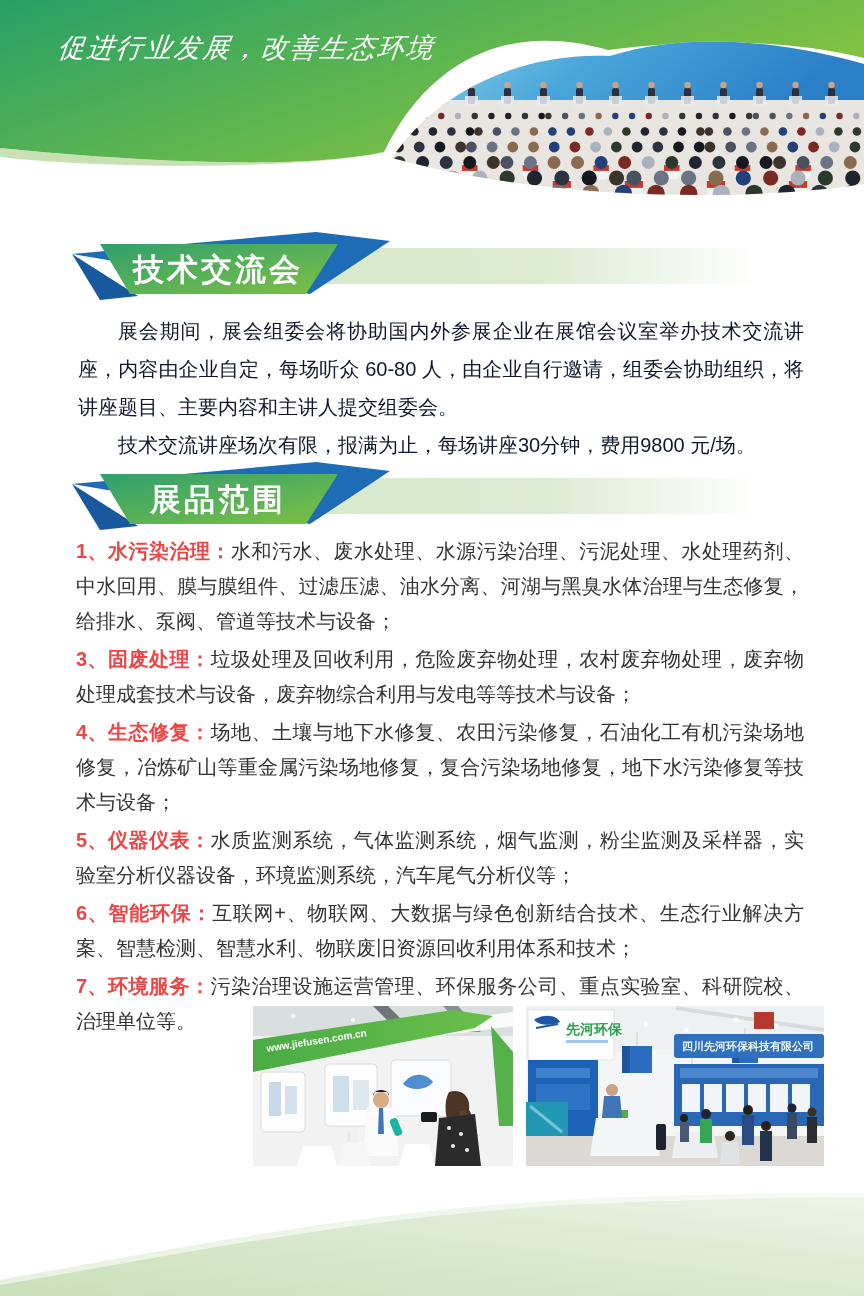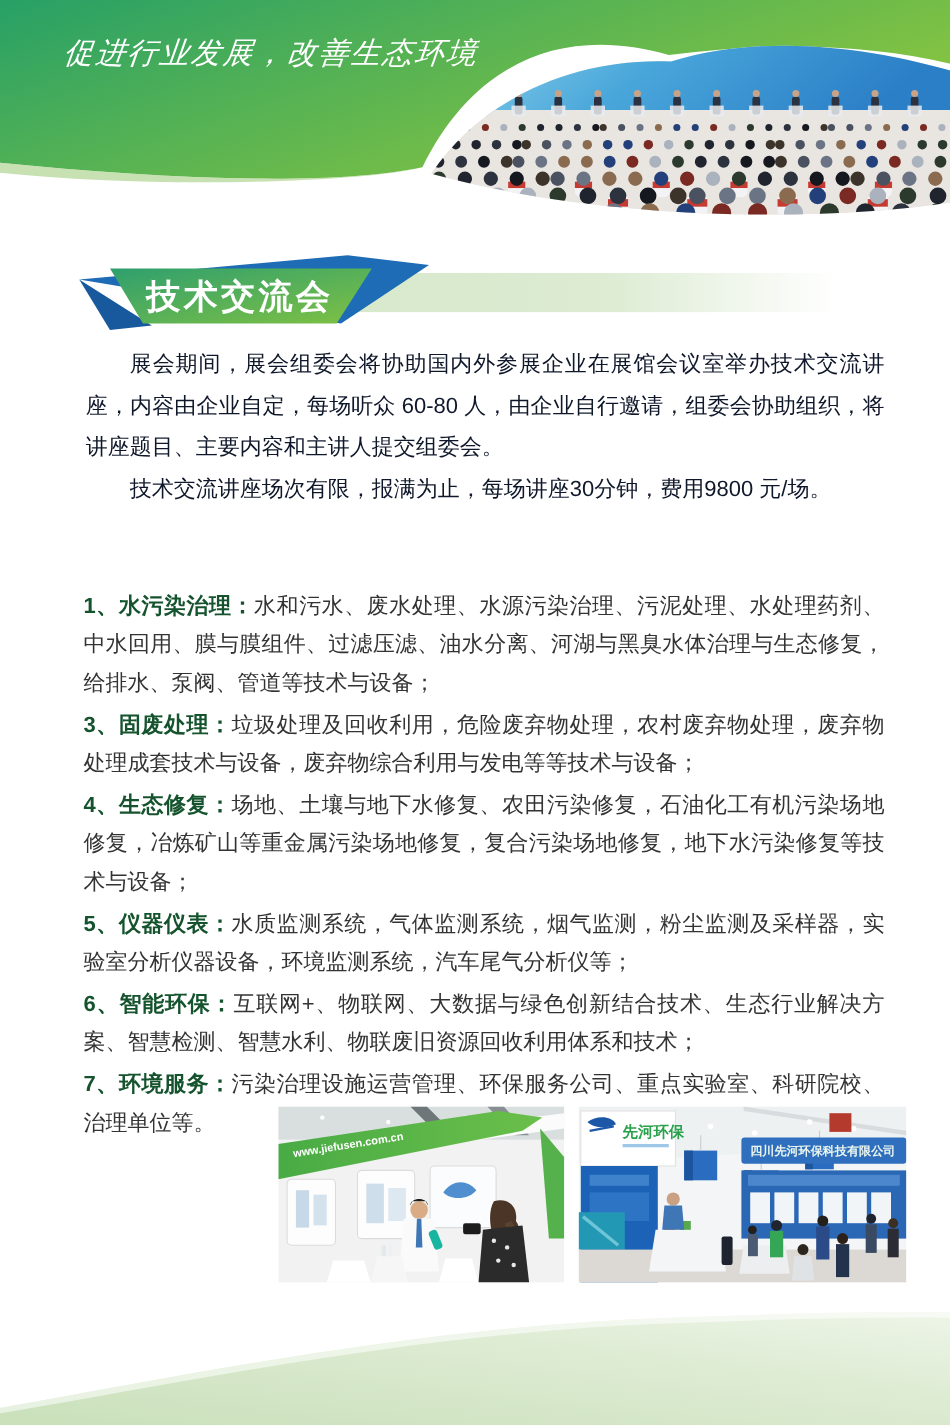--- a/index.html
+++ b/index.html
@@ -20,21 +20,21 @@
   .banner-title{font-size:31px;font-weight:bold;fill:#ffffff;letter-spacing:3px;}
 
   
   .tech-text{position:absolute;top:312px;left:78px;width:726px;color:#0f172a;
              font-size:20px;line-height:38px;text-align:justify;}
   .tech-text p{margin:0;text-indent:2em;}
 
   .scope-list{position:absolute;top:534px;left:76px;width:728px;color:#333333;
               font-size:20px;line-height:35px;text-align:justify;}
   .scope-item{margin:0 0 3px 0;}
-  .scope-label{color:#14532d;font-weight:bold;}
+  .scope-label{color:#ef4444;font-weight:bold;}
 
   
   .photos{position:absolute;top:1006px;left:253px;display:flex;gap:13px;}
   .photo{display:block;}
 
   
   .wave-svg{position:absolute;left:0;bottom:0;}
 </style>
 </head>
 <body>
@@ -290,20 +290,29 @@
       <path d="M34,18 L272,18 L240,68 L64,68 Z" fill="url(#gBanner)"></path>
       <text class="banner-title" x="152" y="54" text-anchor="middle">技术交流会</text>
     </svg>
   </div>
 
   <div class="tech-text">
     <p>展会期间，展会组委会将协助国内外参展企业在展馆会议室举办技术交流讲座，内容由企业自定，每场听众 60-80 人，由企业自行邀请，组委会协助组织，将讲座题目、主要内容和主讲人提交组委会。</p>
     <p>技术交流讲座场次有限，报满为止，每场讲座30分钟，费用9800 元/场。</p>
   </div>
 
+  <div class="banner" style="top:456px;">
+    <div class="banner-strip"></div>
+    <svg class="banner-svg" width="340" height="78" viewBox="0 0 340 78">
+      <path d="M6,28 L250,6 L324,15 L244,68 Z" fill="#1e6cb5"></path>
+      <path d="M6,28 L72,70 L34,74 Z" fill="#17599c"></path>
+      <path d="M34,18 L272,18 L240,68 L64,68 Z" fill="url(#gBanner)"></path>
+      <text class="banner-title" x="152" y="54" text-anchor="middle">展品范围</text>
+    </svg>
+  </div>
 
   <div class="scope-list">
     <p class="scope-item"><span class="scope-label">1、水污染治理：</span><span>水和污水、废水处理、水源污染治理、污泥处理、水处理药剂、中水回用、膜与膜组件、过滤压滤、油水分离、河湖与黑臭水体治理与生态修复，给排水、泵阀、管道等技术与设备；</span></p>
     <p class="scope-item"><span class="scope-label">3、固废处理：</span><span>垃圾处理及回收利用，危险废弃物处理，农村废弃物处理，废弃物处理成套技术与设备，废弃物综合利用与发电等等技术与设备；</span></p>
     <p class="scope-item"><span class="scope-label">4、生态修复：</span><span>场地、土壤与地下水修复、农田污染修复，石油化工有机污染场地修复，冶炼矿山等重金属污染场地修复，复合污染场地修复，地下水污染修复等技术与设备；</span></p>
     <p class="scope-item"><span class="scope-label">5、仪器仪表：</span><span>水质监测系统，气体监测系统，烟气监测，粉尘监测及采样器，实验室分析仪器设备，环境监测系统，汽车尾气分析仪等；</span></p>
     <p class="scope-item"><span class="scope-label">6、智能环保：</span><span>互联网+、物联网、大数据与绿色创新结合技术、生态行业解决方案、智慧检测、智慧水利、物联废旧资源回收利用体系和技术；</span></p>
     <p class="scope-item"><span class="scope-label">7、环境服务：</span><span>污染治理设施运营管理、环保服务公司、重点实验室、科研院校、治理单位等。</span></p>
   </div>
 

